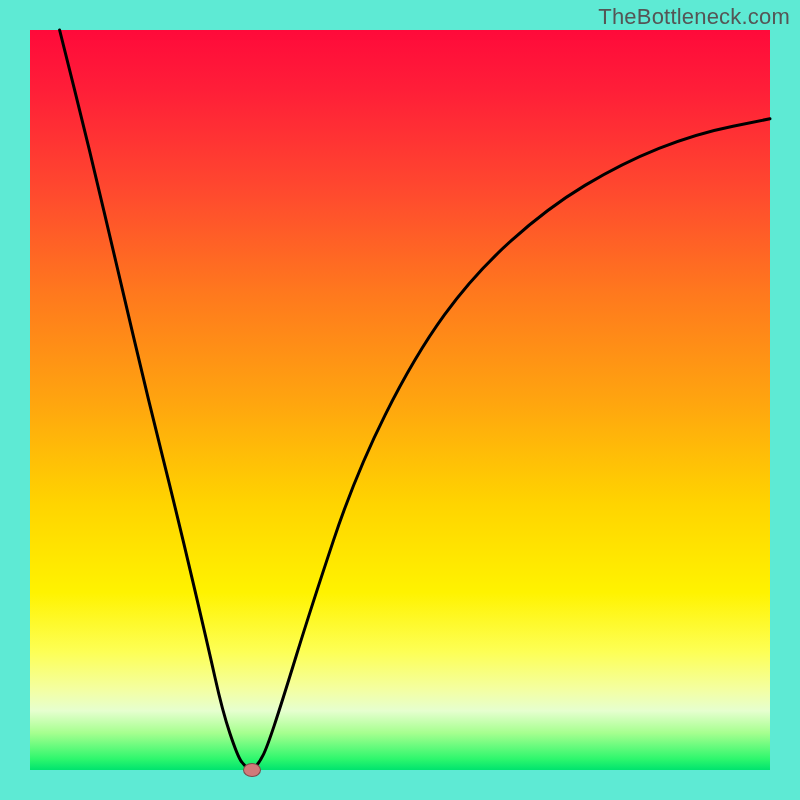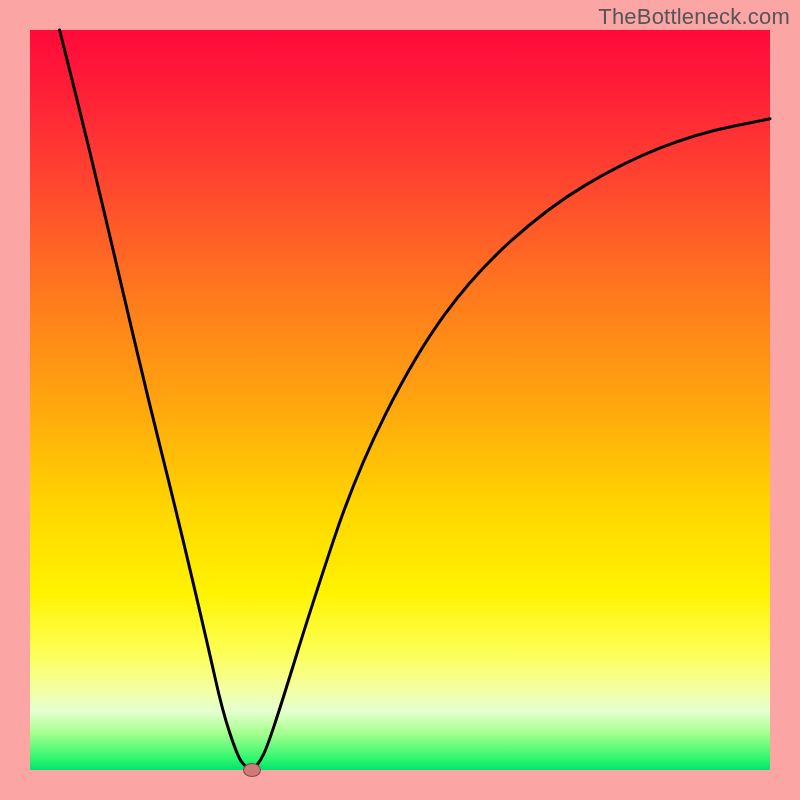--- a/index.html
+++ b/index.html
@@ -8,21 +8,21 @@
     width: 800px;
     height: 800px;
     overflow: hidden;
     font-family: Arial, Helvetica, sans-serif;
     background: #000;
   }
   .frame {
     position: relative;
     width: 800px;
     height: 800px;
-    background: #fca5a5;
+    background: #5eead4;
   }
   
   .plot {
     position: absolute;
     left: 30px;
     top: 30px;
     width: 740px;
     height: 740px;
     
     background: linear-gradient(to bottom,

